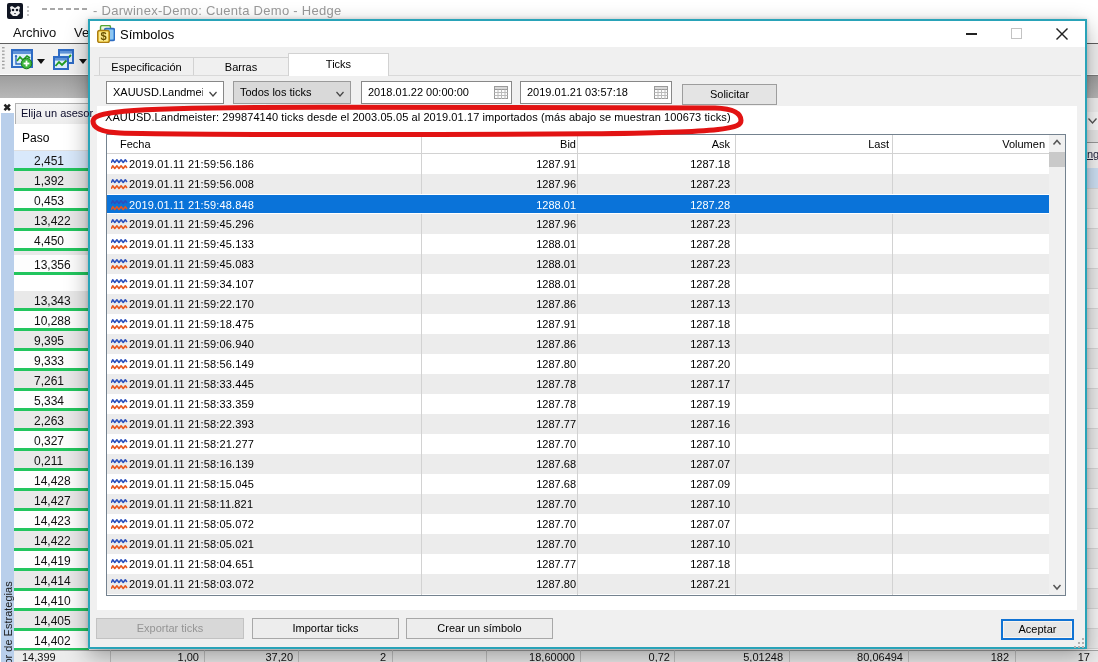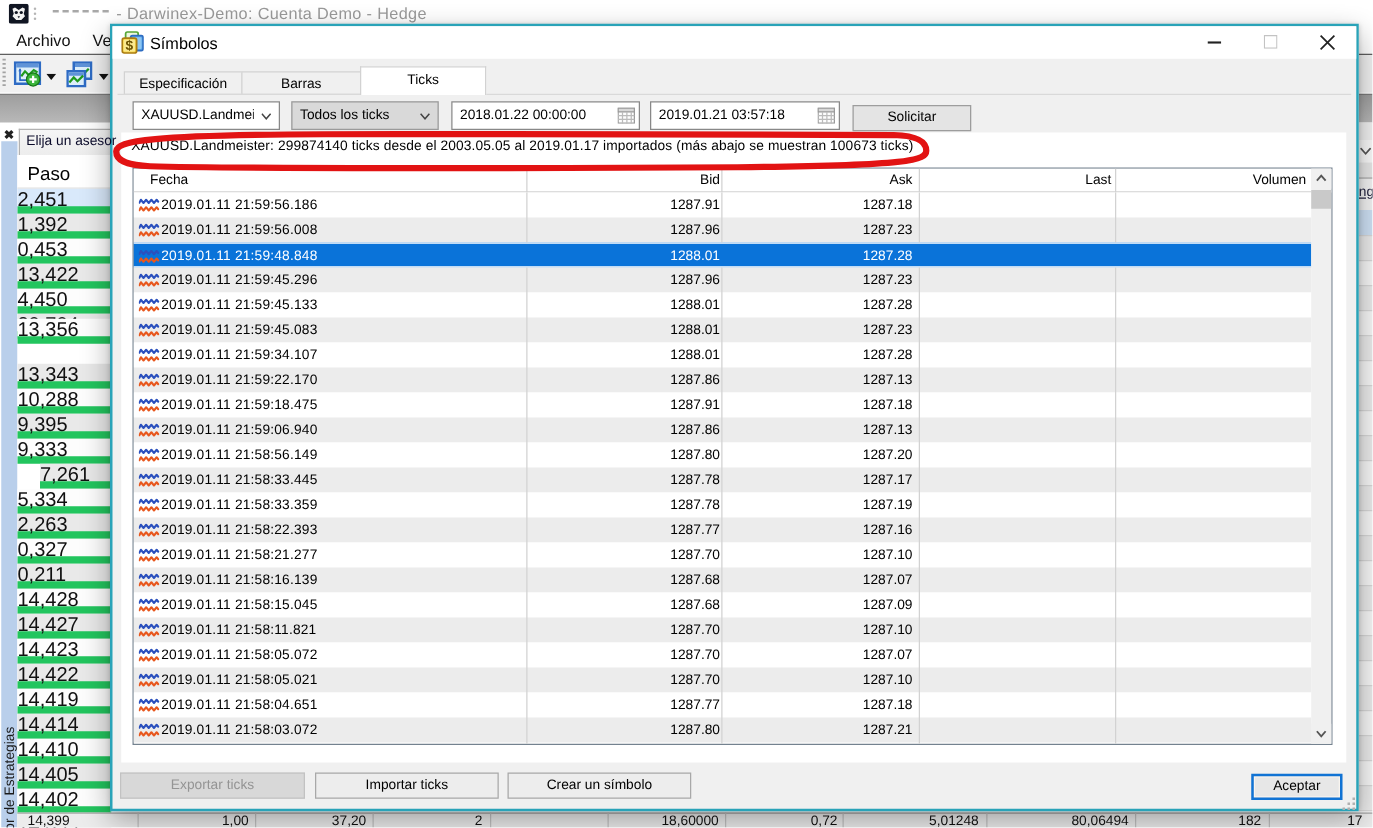--- a/index.html
+++ b/index.html
@@ -9,21 +9,21 @@
   #maintitle{left:93px;top:3px;color:#9a9a9a;font-size:13px;letter-spacing:0.28px;}
   .menuitem{position:absolute;top:25px;font-size:13px;color:#101010;}
   #graybar{left:0;top:75px;width:89px;height:23px;background:linear-gradient(#9e9e9e,#b8b8b8);border-top:1px solid #7c7c7c;box-sizing:border-box;}
   #graybar2{left:1087px;top:75px;width:11px;height:23px;background:linear-gradient(#9e9e9e,#b8b8b8);border-top:1px solid #7c7c7c;box-sizing:border-box;}
   #ltab{left:15px;top:103px;width:74px;height:21px;background:linear-gradient(#f6f6f6,#ededed);border:1px solid #b2b2b2;border-bottom:none;box-sizing:border-box;}
   #ltabtext{left:21px;top:107px;font-size:11px;color:#0b0b2a;white-space:nowrap;z-index:2;}
   #lclose{left:3px;top:102px;font-size:10px;font-weight:bold;color:#222;}
   #bluestrip{left:1px;top:113px;width:13px;height:549px;background:#b9cfeb;}
   #vtext{left:2px;top:700px;width:160px;height:12px;transform:rotate(-90deg);transform-origin:top left;font-size:11px;color:#1a1a1a;white-space:nowrap;}
   #lpanel{left:14px;top:124px;width:75px;height:538px;background:#fff;}
-  .lrow{position:absolute;left:0px;width:75px;height:20px;line-height:20px;padding-left:0;box-sizing:border-box;border-bottom:6px solid #22c55e;font-size:16px;color:#101010;}
+  .lrow{position:absolute;left:0px;width:75px;height:20px;line-height:20px;padding-left:20px;box-sizing:border-box;border-bottom:3px solid #22c55e;font-size:12px;color:#101010;}
   #btmrow{left:14px;top:650px;width:1084px;height:12px;background:#ececec;border-top:1px solid #a7a7a7;box-sizing:border-box;}
   .bcell{position:absolute;top:651px;height:11px;line-height:13px;font-size:11px;color:#111;text-align:right;}
   .bdiv{position:absolute;top:650px;width:1px;height:12px;background:#c2c2c2;}
   .sliv{position:absolute;left:1087px;width:11px;}
   
   #dlg{left:88px;top:19px;width:999px;height:630px;border:2px solid #29a3b8;background:#f0f0f0;
        box-sizing:border-box;box-shadow:0 8px 22px rgba(0,0,0,0.33), 0 0 4px rgba(0,0,0,0.18);}
   #dlg .d{position:absolute;}
   #dtitle{left:0;top:0;width:995px;height:26px;background:#fff;}
   #dtitletext{left:30px;top:6px;font-size:13px;color:#000;}
@@ -123,34 +123,34 @@
   </svg>
 <div class="abs" id="graybar"></div>
 <div class="abs" id="graybar2"></div>
 <div class="abs" id="ltab"></div>
 <div class="abs" id="ltabtext">Elija un asesor</div>
 <div class="abs" id="lclose">✖</div>
 <div class="abs" id="bluestrip"></div>
 <div class="abs" id="vtext">Probador de Estrategias</div>
 <div class="abs" id="lpanel">
     <div style="position:absolute;left:0;top:0;width:75px;height:27px;background:#fff;border-bottom:1px solid #e0e0e0;box-sizing:border-box;">
-      <span style="position:absolute;left:8px;top:7px;font-size:15px;">Paso</span>
+      <span style="position:absolute;left:8px;top:7px;font-size:12px;">Paso</span>
     </div>
     <div class="lrow" style="top:27px;background:#d9e9fb;">2,451</div>
     <div class="lrow" style="top:47px;background:#e9e9e9;">1,392</div>
     <div class="lrow" style="top:67px;background:#fdfdfd;">0,453</div>
     <div class="lrow" style="top:87px;background:#e9e9e9;">13,422</div>
     <div class="lrow" style="top:107px;background:#fdfdfd;">4,450</div>
     <div class="lrow" style="top:127px;background:#e9e9e9;">20,704</div>
     <div class="lrow" style="top:131px;background:#fdfdfd;">13,356</div>
     <div class="lrow" style="top:167px;background:#e9e9e9;">13,343</div>
     <div class="lrow" style="top:187px;background:#fdfdfd;">10,288</div>
     <div class="lrow" style="top:207px;background:#e9e9e9;">9,395</div>
     <div class="lrow" style="top:227px;background:#fdfdfd;">9,333</div>
-    <div class="lrow" style="top:247px;background:#e9e9e9;margin-left:18px;">7,261</div>
+    <div class="lrow" style="top:247px;background:#e9e9e9;">7,261</div>
     <div class="lrow" style="top:267px;background:#fdfdfd;">5,334</div>
     <div class="lrow" style="top:287px;background:#e9e9e9;">2,263</div>
     <div class="lrow" style="top:307px;background:#fdfdfd;">0,327</div>
     <div class="lrow" style="top:327px;background:#e9e9e9;">0,211</div>
     <div class="lrow" style="top:347px;background:#fdfdfd;">14,428</div>
     <div class="lrow" style="top:367px;background:#e9e9e9;">14,427</div>
     <div class="lrow" style="top:387px;background:#fdfdfd;">14,423</div>
     <div class="lrow" style="top:407px;background:#e9e9e9;">14,422</div>
     <div class="lrow" style="top:427px;background:#fdfdfd;">14,419</div>
     <div class="lrow" style="top:447px;background:#e9e9e9;">14,414</div>

